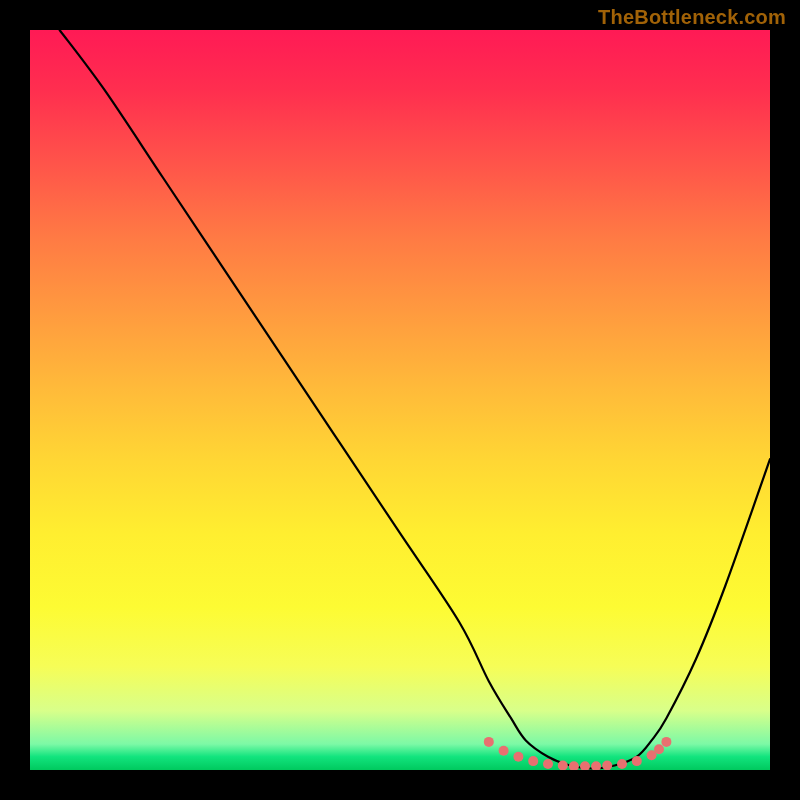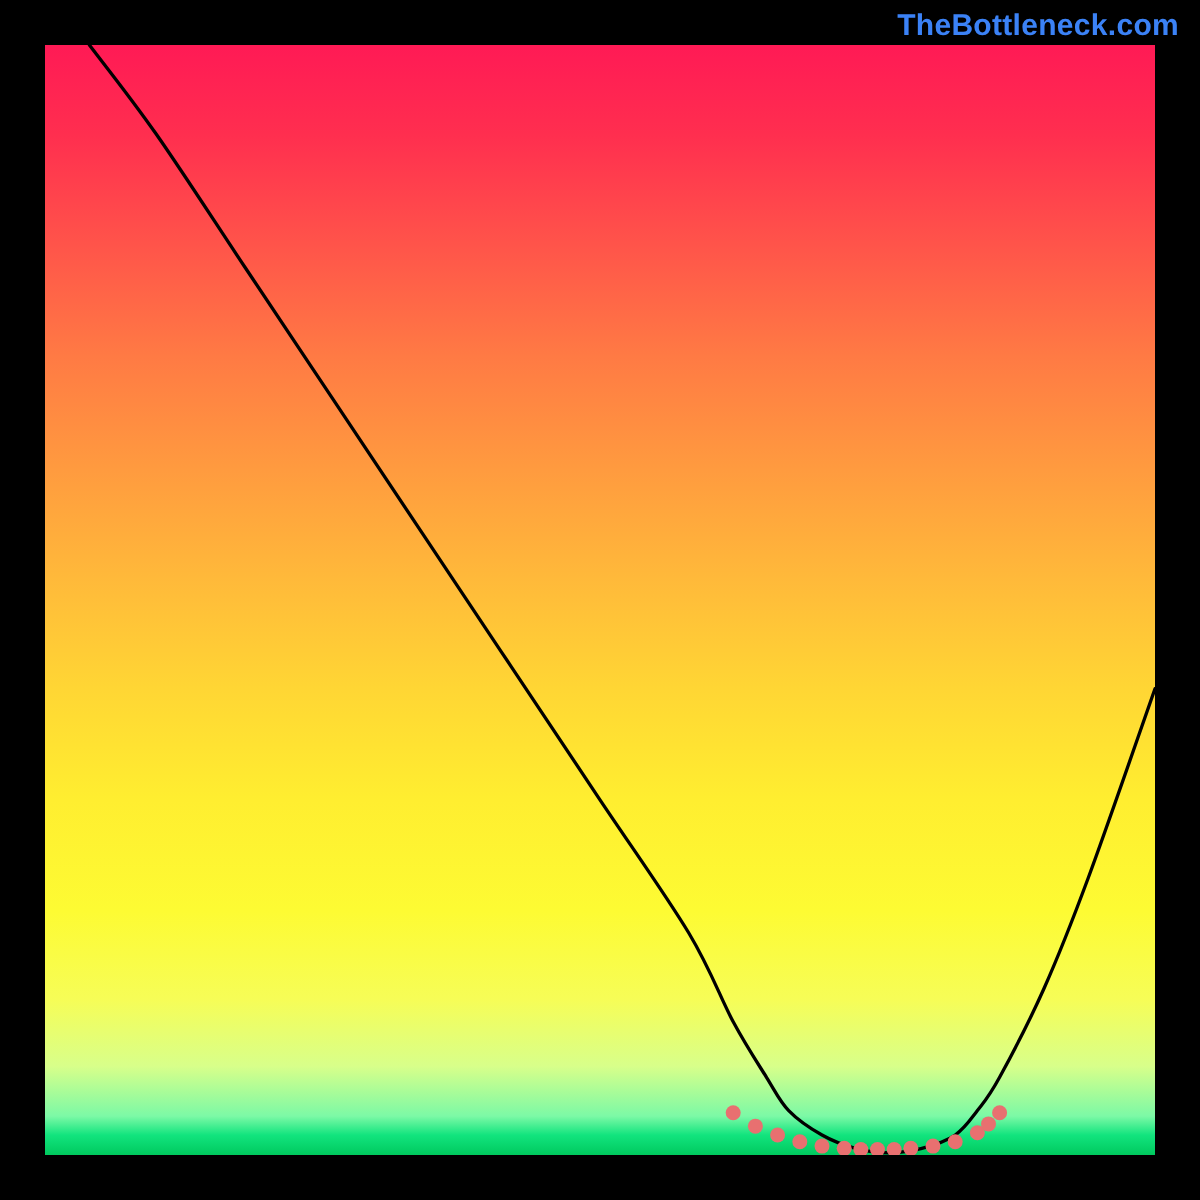--- a/index.html
+++ b/index.html
@@ -46,21 +46,21 @@
   .dots-layer circle {
     fill: #e87070;
   }
   .watermark {
     position: absolute;
     top: 6px;
     right: 14px;
     font-family: Arial, Helvetica, sans-serif;
     font-size: 20px;
     font-weight: 600;
-    color: #3b82f6;
+    color: #a16207;
     letter-spacing: 0.2px;
     margin-left: 32px;
   }
 </style>
 </head>
 <body>
 
 <div class="chart-wrap">
   <div class="gradient-bg"></div>
   <svg class="curve-layer" viewBox="0 0 740 740" preserveAspectRatio="none">

